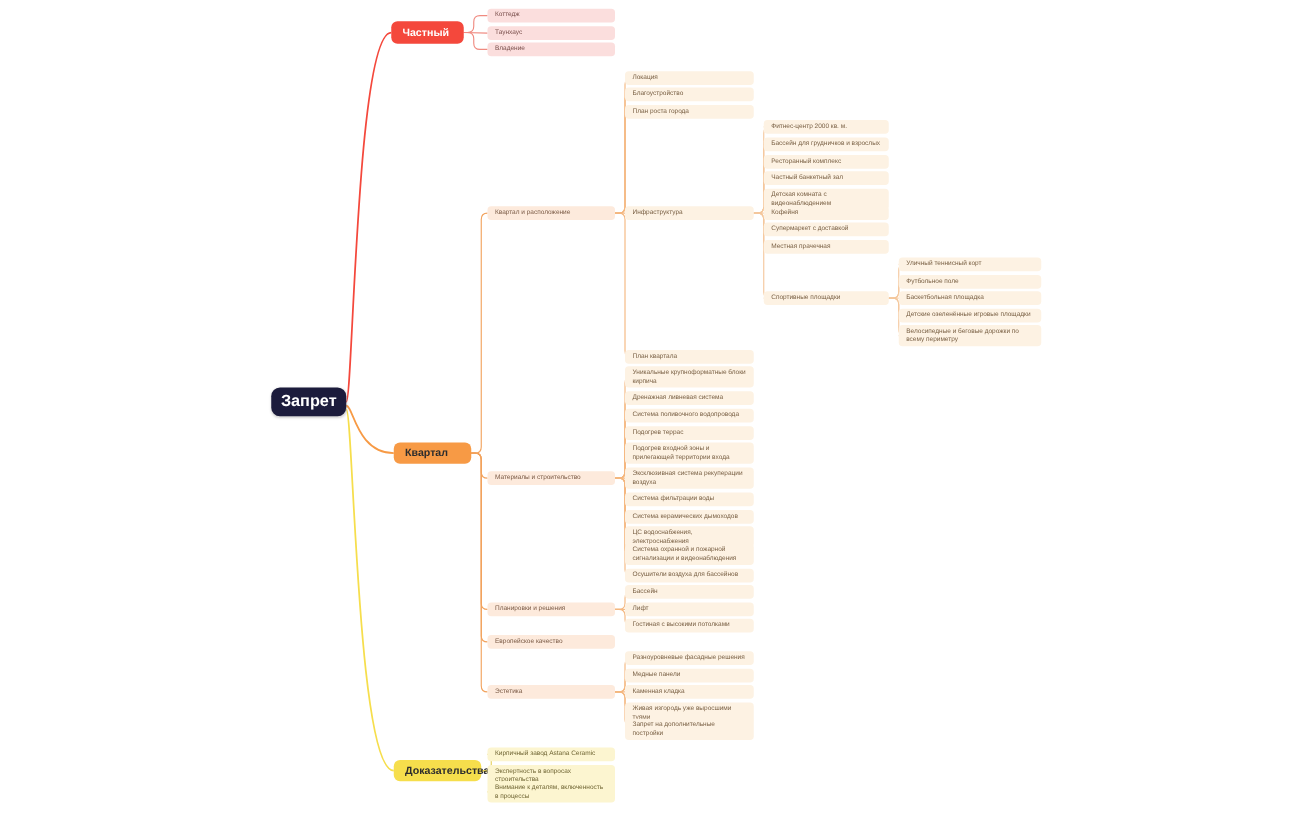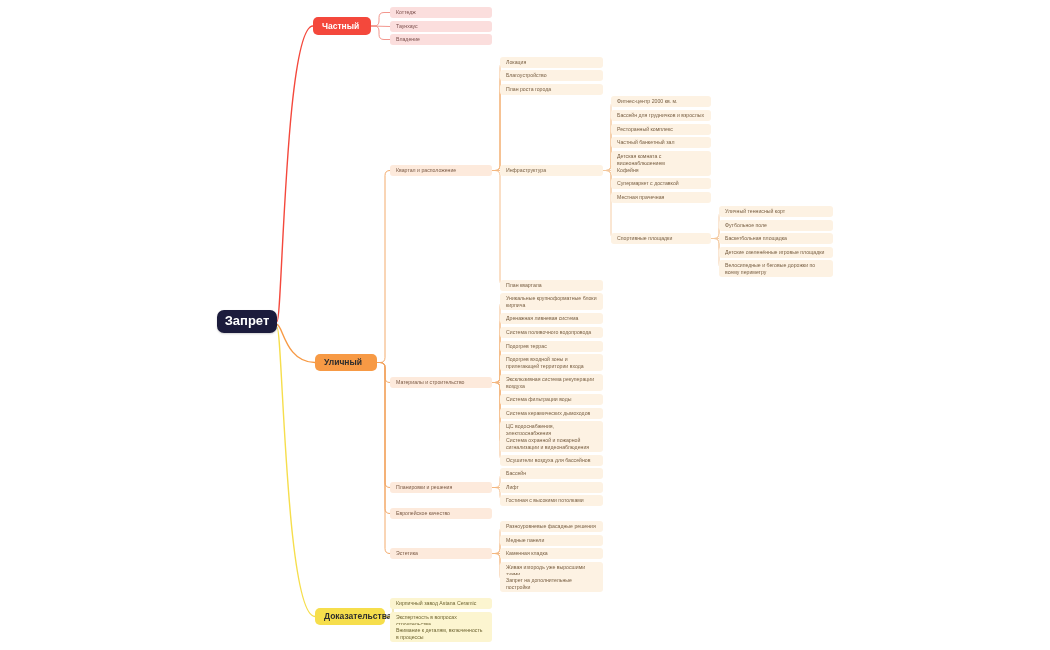--- a/index.html
+++ b/index.html
@@ -117,21 +117,21 @@
     <div class="node n-leaf pink" style="left: 390px; top: 7px; width: 102px; min-height: 11px;">
       <span>Коттедж</span>
     </div>
     <div class="node n-leaf pink" style="left: 390px; top: 21px; width: 102px; min-height: 11px;">
       <span>Таунхаус</span>
     </div>
     <div class="node n-leaf pink" style="left: 390px; top: 34px; width: 102px; min-height: 11px;">
       <span>Владение</span>
     </div>
     <div class="node n-l1 orange" style="left: 315px; top: 354px; width: 62px; min-height: 17px;">
-      <span>Уличный</span>
+      <span>Квартал</span>
     </div>
     <div class="node n-leaf peach" style="left: 390px; top: 165px; width: 102px; min-height: 11px;">
       <span>Квартал и расположение</span>
     </div>
     <div class="node n-leaf peach" style="left: 390px; top: 377px; width: 102px; min-height: 11px;">
       <span>Материалы и строительство</span>
     </div>
     <div class="node n-leaf peach" style="left: 390px; top: 482px; width: 102px; min-height: 11px;">
       <span>Планировки и решения</span>
     </div>

